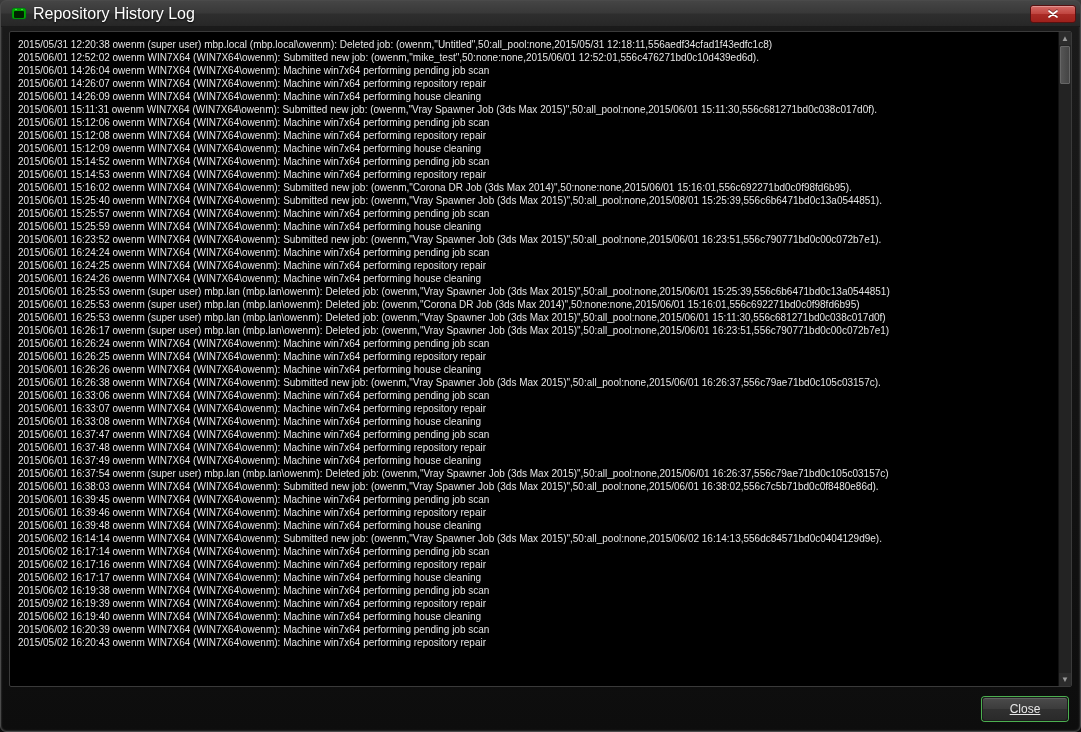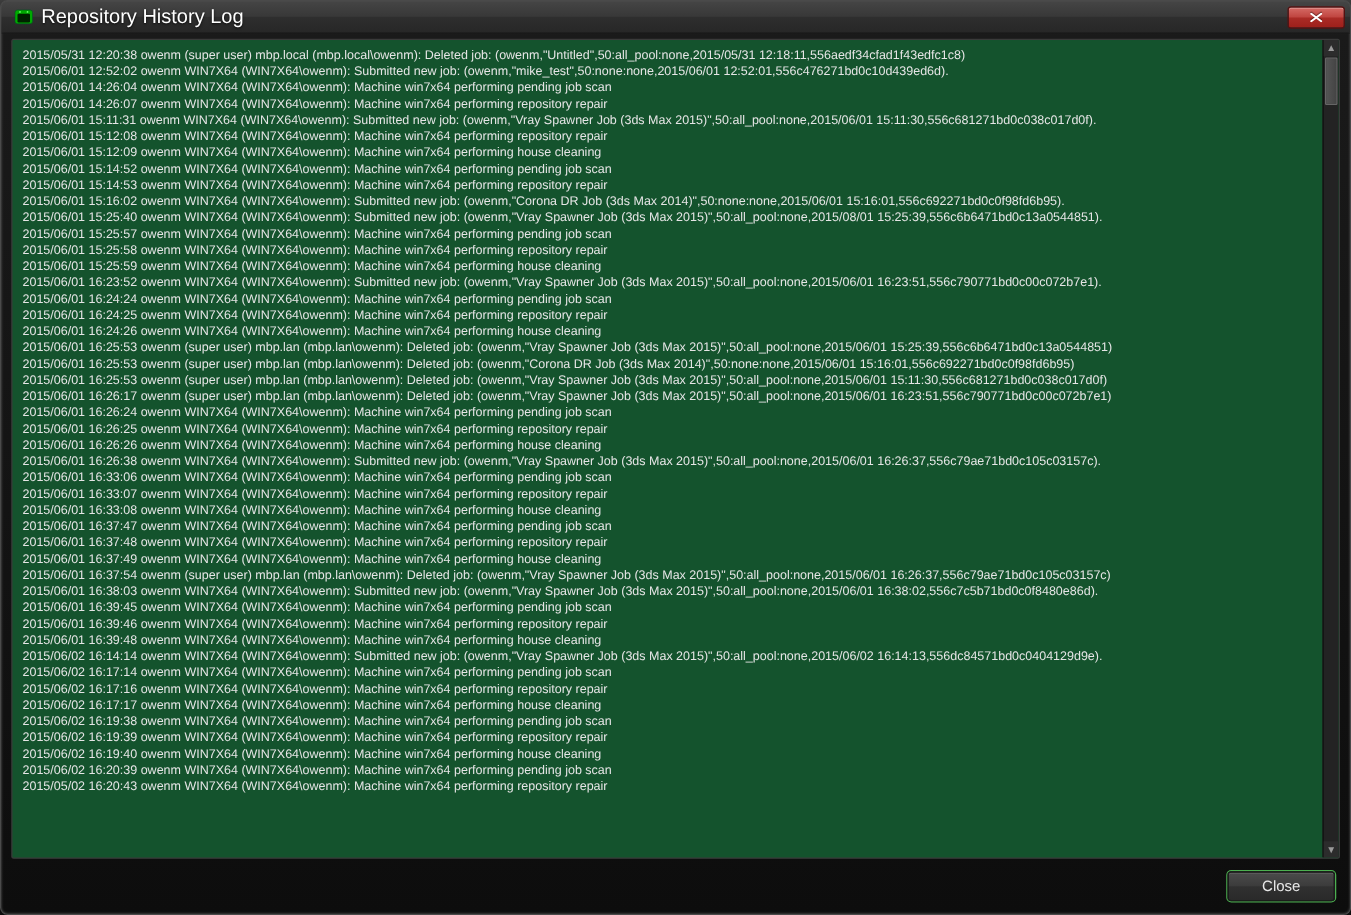--- a/index.html
+++ b/index.html
@@ -43,21 +43,21 @@
       color: #fff;
       display: flex; align-items: center; justify-content: center;
       font-size: 12px; font-weight: bold;
       cursor: pointer;
       box-shadow: inset 0 1px 0 rgba(255,255,255,0.3);
     }
     .close-btn svg { filter: drop-shadow(0 -1px 0 rgba(0,0,0,0.4)); }
     .content-frame {
       position: absolute;
       left: 8px; right: 8px; top: 30px; bottom: 44px;
-      background: #14532d;
+      background: #000000;
       border: 1px solid #3a3a3a;
       border-radius: 2px;
       overflow: hidden;
       display: flex;
     }
     .log-area {
       flex: 1;
       overflow: hidden;
       padding: 6px 8px 6px 8px;
       font-family: "Segoe UI", Tahoma, sans-serif;
@@ -100,20 +100,21 @@
       min-width: 86px;
       height: 24px;
       background: linear-gradient(to bottom, #4b4b4b 0%, #3c3c3c 48%, #303030 52%, #2a2a2a 100%);
       border: 1px solid #1c1c1c;
       border-radius: 3px;
       color: #e8e8e8;
       font-size: 12px;
       display: flex; align-items: center; justify-content: center;
       cursor: pointer;
       box-shadow: inset 0 1px 0 rgba(255,255,255,0.12), 0 0 0 1px rgba(90,160,90,0.25);
+      text-decoration: underline;
     }
     .btn.focus {
       box-shadow: inset 0 1px 0 rgba(255,255,255,0.12), 0 0 0 1px #4caf50;
     }
   </style>
 </head>
 <body>
 
 <div class="titlebar">
   <span class="icon">
@@ -131,29 +132,30 @@
     </svg>
   </div>
 </div>
 
 <div class="content-frame">
   <div class="log-area" id="log-area">
       <span class="log-line">2015/05/31 12:20:38 owenm  (super user) mbp.local (mbp.local\owenm): Deleted job: (owenm,"Untitled",50:all_pool:none,2015/05/31 12:18:11,556aedf34cfad1f43edfc1c8)</span>
       <span class="log-line">2015/06/01 12:52:02 owenm WIN7X64 (WIN7X64\owenm): Submitted new job: (owenm,"mike_test",50:none:none,2015/06/01 12:52:01,556c476271bd0c10d439ed6d).</span>
       <span class="log-line">2015/06/01 14:26:04 owenm WIN7X64 (WIN7X64\owenm): Machine win7x64 performing pending job scan</span>
       <span class="log-line">2015/06/01 14:26:07 owenm WIN7X64 (WIN7X64\owenm): Machine win7x64 performing repository repair</span>
+      <span class="log-line">2015/06/01 14:26:09 owenm WIN7X64 (WIN7X64\owenm): Machine win7x64 performing house cleaning</span>
       <span class="log-line">2015/06/01 15:11:31 owenm WIN7X64 (WIN7X64\owenm): Submitted new job: (owenm,"Vray Spawner Job (3ds Max 2015)",50:all_pool:none,2015/06/01 15:11:30,556c681271bd0c038c017d0f).</span>
+      <span class="log-line">2015/06/01 15:12:06 owenm WIN7X64 (WIN7X64\owenm): Machine win7x64 performing pending job scan</span>
       <span class="log-line">2015/06/01 15:12:08 owenm WIN7X64 (WIN7X64\owenm): Machine win7x64 performing repository repair</span>
       <span class="log-line">2015/06/01 15:12:09 owenm WIN7X64 (WIN7X64\owenm): Machine win7x64 performing house cleaning</span>
       <span class="log-line">2015/06/01 15:14:52 owenm WIN7X64 (WIN7X64\owenm): Machine win7x64 performing pending job scan</span>
       <span class="log-line">2015/06/01 15:14:53 owenm WIN7X64 (WIN7X64\owenm): Machine win7x64 performing repository repair</span>
       <span class="log-line">2015/06/01 15:16:02 owenm WIN7X64 (WIN7X64\owenm): Submitted new job: (owenm,"Corona DR Job (3ds Max 2014)",50:none:none,2015/06/01 15:16:01,556c692271bd0c0f98fd6b95).</span>
       <span class="log-line">2015/06/01 15:25:40 owenm WIN7X64 (WIN7X64\owenm): Submitted new job: (owenm,"Vray Spawner Job (3ds Max 2015)",50:all_pool:none,2015/08/01 15:25:39,556c6b6471bd0c13a0544851).</span>
       <span class="log-line">2015/06/01 15:25:57 owenm WIN7X64 (WIN7X64\owenm): Machine win7x64 performing pending job scan</span>
-      <span class="log-line">2015/06/01 15:25:58 owenm WIN7X64 (WIN7X64\owenm): Machine win7x64 performing repository repair</span>
       <span class="log-line">2015/06/01 15:25:59 owenm WIN7X64 (WIN7X64\owenm): Machine win7x64 performing house cleaning</span>
       <span class="log-line">2015/06/01 16:23:52 owenm WIN7X64 (WIN7X64\owenm): Submitted new job: (owenm,"Vray Spawner Job (3ds Max 2015)",50:all_pool:none,2015/06/01 16:23:51,556c790771bd0c00c072b7e1).</span>
       <span class="log-line">2015/06/01 16:24:24 owenm WIN7X64 (WIN7X64\owenm): Machine win7x64 performing pending job scan</span>
       <span class="log-line">2015/06/01 16:24:25 owenm WIN7X64 (WIN7X64\owenm): Machine win7x64 performing repository repair</span>
       <span class="log-line">2015/06/01 16:24:26 owenm WIN7X64 (WIN7X64\owenm): Machine win7x64 performing house cleaning</span>
       <span class="log-line">2015/06/01 16:25:53 owenm  (super user) mbp.lan (mbp.lan\owenm): Deleted job: (owenm,"Vray Spawner Job (3ds Max 2015)",50:all_pool:none,2015/06/01 15:25:39,556c6b6471bd0c13a0544851)</span>
       <span class="log-line">2015/06/01 16:25:53 owenm  (super user) mbp.lan (mbp.lan\owenm): Deleted job: (owenm,"Corona DR Job (3ds Max 2014)",50:none:none,2015/06/01 15:16:01,556c692271bd0c0f98fd6b95)</span>
       <span class="log-line">2015/06/01 16:25:53 owenm  (super user) mbp.lan (mbp.lan\owenm): Deleted job: (owenm,"Vray Spawner Job (3ds Max 2015)",50:all_pool:none,2015/06/01 15:11:30,556c681271bd0c038c017d0f)</span>
       <span class="log-line">2015/06/01 16:26:17 owenm  (super user) mbp.lan (mbp.lan\owenm): Deleted job: (owenm,"Vray Spawner Job (3ds Max 2015)",50:all_pool:none,2015/06/01 16:23:51,556c790771bd0c00c072b7e1)</span>
       <span class="log-line">2015/06/01 16:26:24 owenm WIN7X64 (WIN7X64\owenm): Machine win7x64 performing pending job scan</span>
@@ -169,21 +171,21 @@
       <span class="log-line">2015/06/01 16:37:54 owenm  (super user) mbp.lan (mbp.lan\owenm): Deleted job: (owenm,"Vray Spawner Job (3ds Max 2015)",50:all_pool:none,2015/06/01 16:26:37,556c79ae71bd0c105c03157c)</span>
       <span class="log-line">2015/06/01 16:38:03 owenm WIN7X64 (WIN7X64\owenm): Submitted new job: (owenm,"Vray Spawner Job (3ds Max 2015)",50:all_pool:none,2015/06/01 16:38:02,556c7c5b71bd0c0f8480e86d).</span>
       <span class="log-line">2015/06/01 16:39:45 owenm WIN7X64 (WIN7X64\owenm): Machine win7x64 performing pending job scan</span>
       <span class="log-line">2015/06/01 16:39:46 owenm WIN7X64 (WIN7X64\owenm): Machine win7x64 performing repository repair</span>
       <span class="log-line">2015/06/01 16:39:48 owenm WIN7X64 (WIN7X64\owenm): Machine win7x64 performing house cleaning</span>
       <span class="log-line">2015/06/02 16:14:14 owenm WIN7X64 (WIN7X64\owenm): Submitted new job: (owenm,"Vray Spawner Job (3ds Max 2015)",50:all_pool:none,2015/06/02 16:14:13,556dc84571bd0c0404129d9e).</span>
       <span class="log-line">2015/06/02 16:17:14 owenm WIN7X64 (WIN7X64\owenm): Machine win7x64 performing pending job scan</span>
       <span class="log-line">2015/06/02 16:17:16 owenm WIN7X64 (WIN7X64\owenm): Machine win7x64 performing repository repair</span>
       <span class="log-line">2015/06/02 16:17:17 owenm WIN7X64 (WIN7X64\owenm): Machine win7x64 performing house cleaning</span>
       <span class="log-line">2015/06/02 16:19:38 owenm WIN7X64 (WIN7X64\owenm): Machine win7x64 performing pending job scan</span>
-      <span class="log-line">2015/06/02 16:19:39 owenm WIN7X64 (WIN7X64\owenm): Machine win7x64 performing repository repair</span>
+      <span class="log-line">2015/09/02 16:19:39 owenm WIN7X64 (WIN7X64\owenm): Machine win7x64 performing repository repair</span>
       <span class="log-line">2015/06/02 16:19:40 owenm WIN7X64 (WIN7X64\owenm): Machine win7x64 performing house cleaning</span>
       <span class="log-line">2015/06/02 16:20:39 owenm WIN7X64 (WIN7X64\owenm): Machine win7x64 performing pending job scan</span>
       <span class="log-line">2015/05/02 16:20:43 owenm WIN7X64 (WIN7X64\owenm): Machine win7x64 performing repository repair</span>
     </div>
   <div class="scrollbar">
     <div class="up">▲</div>
     <div class="thumb"></div>
     <div class="down">▼</div>
   </div>
 </div>

